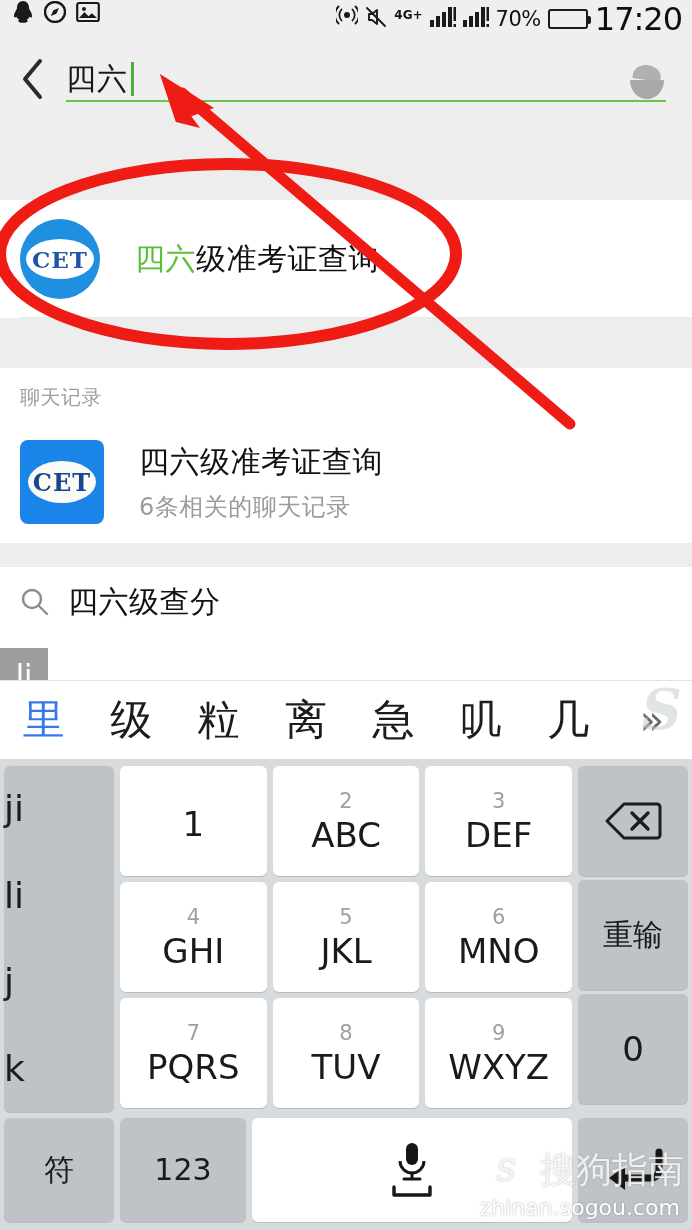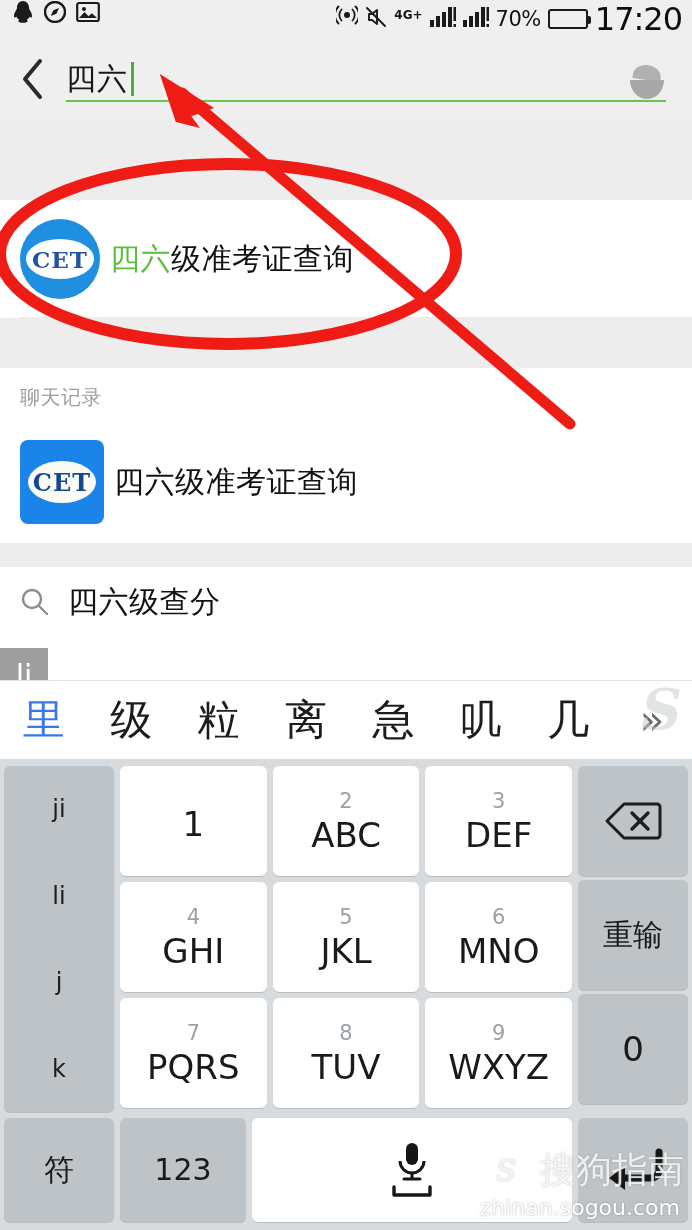--- a/index.html
+++ b/index.html
@@ -214,21 +214,21 @@
     border-radius: 50%;
     background: #fbfbf5;
     display: flex; align-items: center; justify-content: center;
     font-family: "DejaVu Serif", "Liberation Serif", serif;
     font-weight: bold;
     font-size: 24px;
     color: #16468f;
     letter-spacing: 1px;
   }
 
-  .row-texts { margin-left: 10px; }
+  .row-texts { margin-left: 35px; }
 
   
   .keyboard {
     position: absolute;
     left: 0;
     bottom: 0;
     width: 692px;
     background: #d7dbdd;
   }
   .cand-bar {
@@ -285,23 +285,23 @@
   .key .lbl {
     font-size: 34px;
     color: #1a1a1a;
     line-height: 1;
   }
   .key.small .lbl { font-size: 30px; }
   .k-col-left {
     width: 110px;
     display: flex;
     flex-direction: column;
-    align-items: center;
+    align-items: flex-start;
     justify-content: space-around;
-    font-size: 24px;
+    font-size: 36px;
     color: #1d1d1d;
     border-radius: 6px;
     background: #bdc3c7;
     box-shadow: 0 1px 0 rgba(0,0,0,0.14);
   }
   .k-col-left div { line-height: 1; }
   .grid-main {
     flex: 1;
     display: flex;
     flex-direction: column;
@@ -471,20 +471,21 @@
 
     <div class="gap" style="height:50px"></div>
 
     <div class="section-label">聊天记录</div>
     <div class="row" style="height:122px">
       <div class="cet-square">
         <span class="oval">CET</span>
       </div>
       <div class="row-texts">
         <div class="row-title">四六级准考证查询</div>
+        <div class="row-sub">6条相关的聊天记录</div>
       </div>
     </div>
 
     <div class="gap" style="height:24px"></div>
 
 
     <div class="row" style="height:70px">
       <span style="margin-right:18px;display:flex">
         <svg width="30" height="30" viewBox="0 0 30 30">
             <circle cx="12" cy="12" r="9" fill="none" stroke="#8c8c8c" stroke-width="2.4"></circle>

